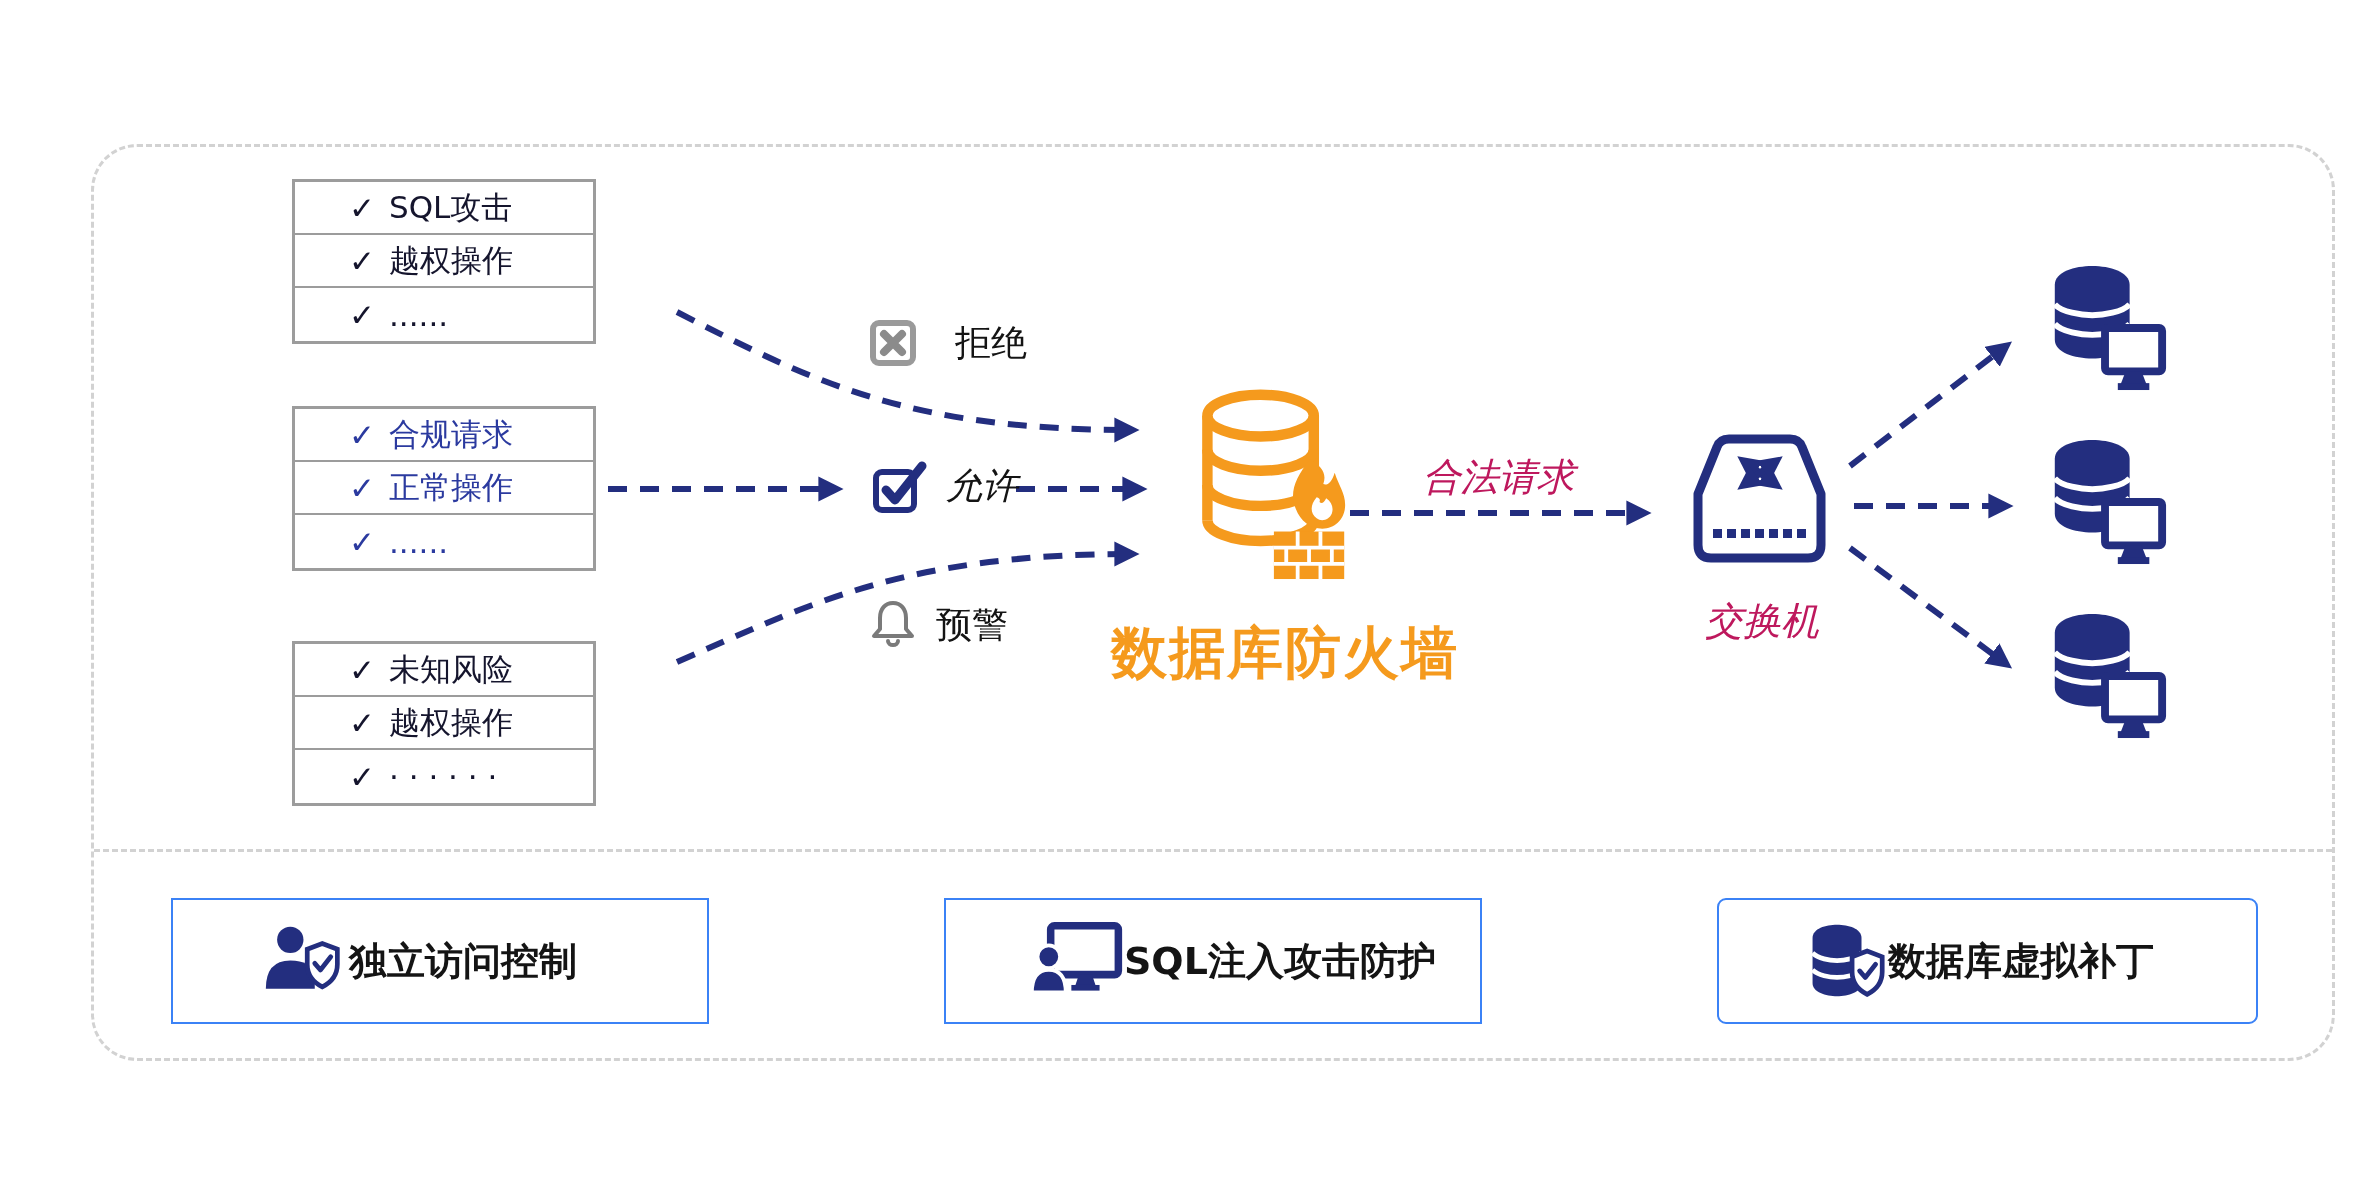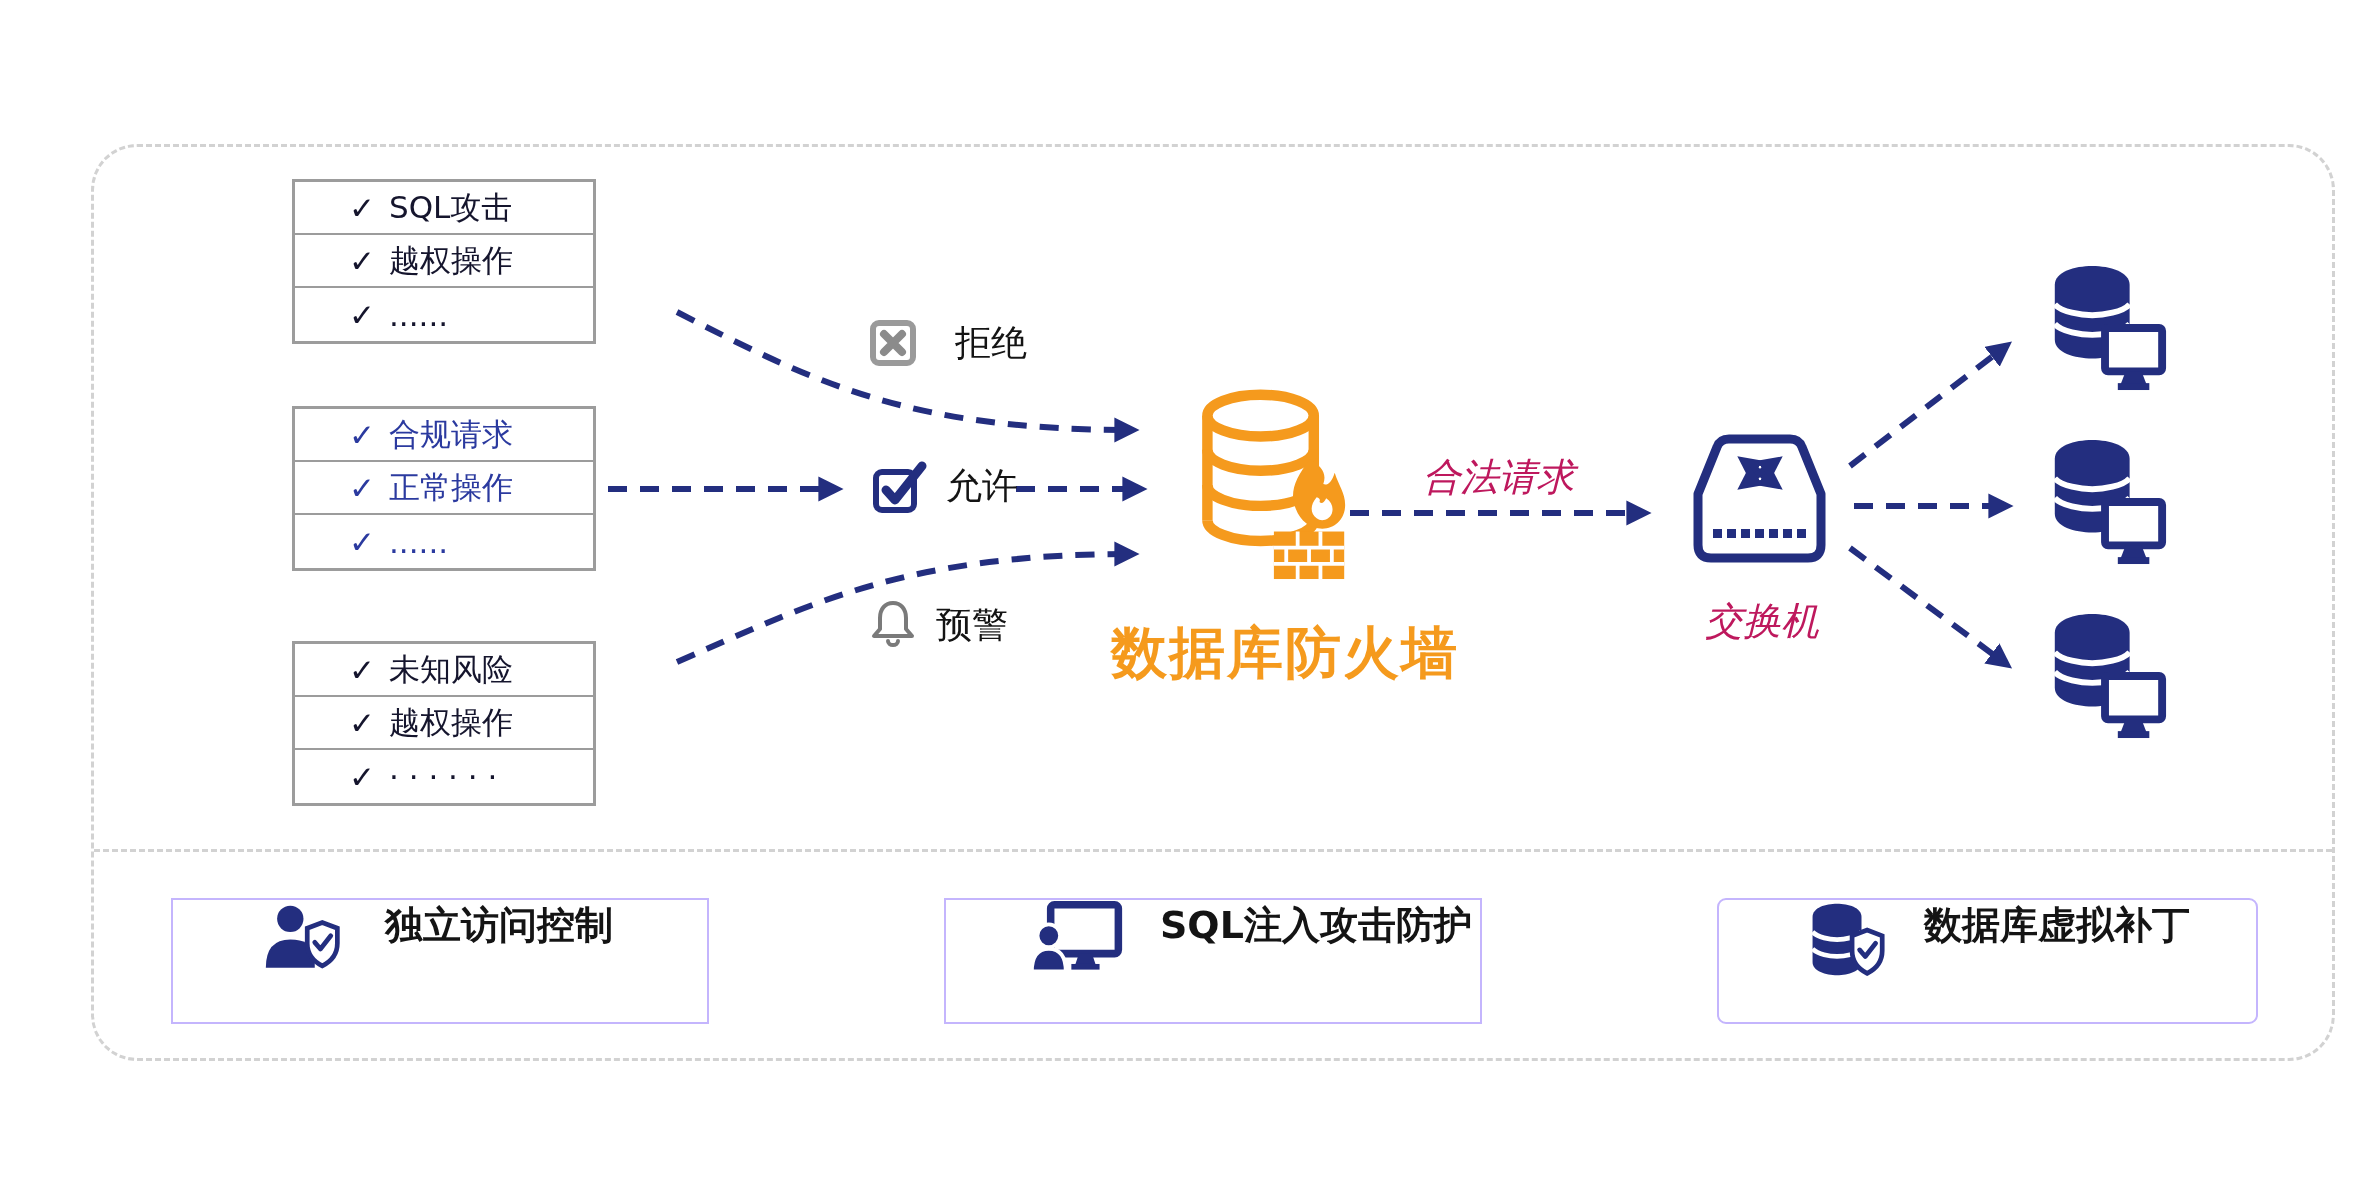--- a/index.html
+++ b/index.html
@@ -25,22 +25,22 @@
   .action .icn { display:inline-flex; }
 
   .flabel { position:absolute; text-align:center; white-space:nowrap; }
   .firewall-label { font-size:56px; font-weight:bold; color:#f59a1d; letter-spacing:2px; }
   .plain-label { font-size:38px; color:#be185d;font-style:italic; }
 
   .abs { position:absolute; }
   .arrows { position:absolute; left:0; top:0; pointer-events:none; }
 
   .feature { position:absolute; top:898px; height:126px; background:#fff;
-             border:2px solid #c4b5fd; display:flex; align-items:flex-start;
-             gap:36px; padding-left:84px; }
+             border:2px solid #3b82f6; display:flex; align-items:center;
+             padding-left:84px; }
   .feature .f-lbl { font-size:38px; font-weight:600; color:#141414; white-space:nowrap; }
   .feature .f-icn { display:inline-flex; }
 </style>
 </head>
 <body>
 
 <div class="canvas">
 
   <div class="frame"></div>
   <div class="divider"></div>
@@ -111,21 +111,21 @@
   <div class="action" style="left:868px; top:318px;gap:37px;">
     <span class="icn">
       <svg width="50" height="50" viewBox="0 0 50 50">
         <rect x="5" y="5" width="40" height="40" rx="6" fill="#fff" stroke="#9a9a9a" stroke-width="6"></rect>
         <path d="M16 16 L34 34 M34 16 L16 34" stroke="#8b8b8b" stroke-width="8" stroke-linecap="round"></path>
       </svg>
     </span>
     <span class="lbl">拒绝</span>
   </div>
 
-  <div class="action" style="left:872px; top:458px;">
+  <div class="action" style="left:872px; top:458px;font-style:italic;">
     <span class="icn">
       <svg width="56" height="56" viewBox="0 0 56 56">
         <rect x="4" y="14" width="38" height="38" rx="6" fill="#fff" stroke="#232e7f" stroke-width="6"></rect>
         <path d="M14 32 L23 42 L50 8" stroke="#232e7f" stroke-width="9" fill="none" stroke-linecap="round" stroke-linejoin="round"></path>
       </svg>
     </span>
     <span class="lbl">允许</span>
   </div>
 
   <div class="action" style="left:868px; top:598px;">

